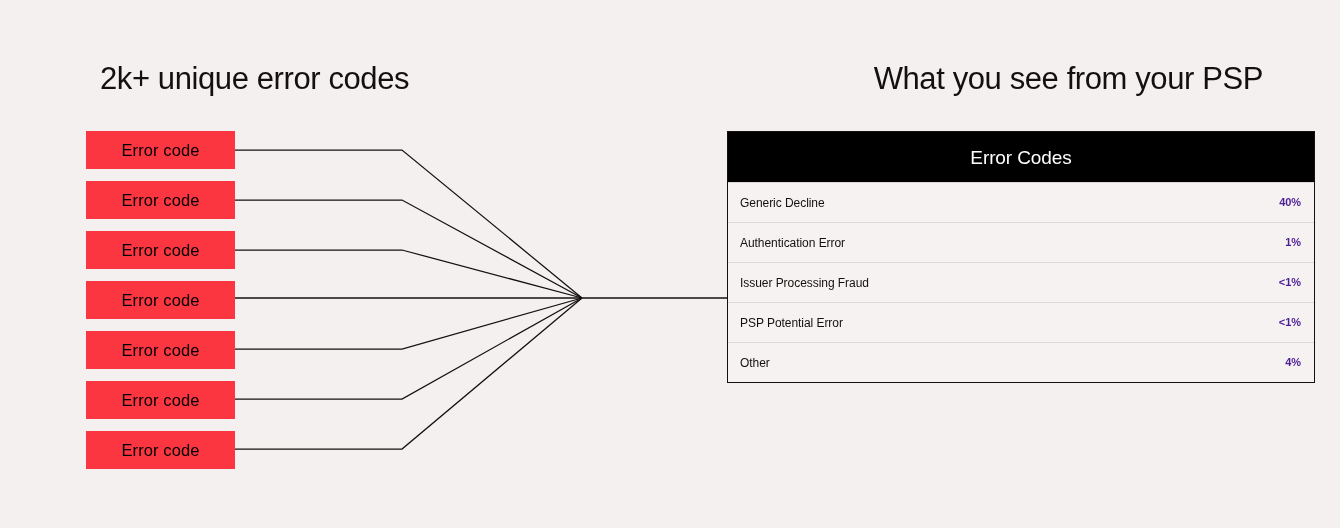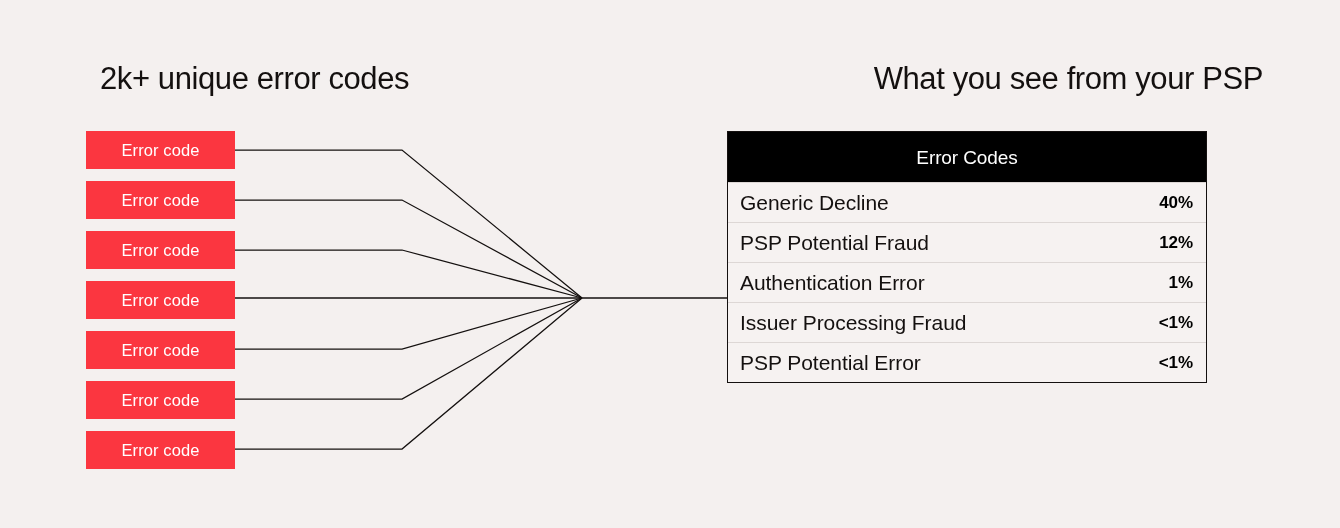--- a/index.html
+++ b/index.html
@@ -45,21 +45,21 @@
     position: absolute;
     left: 0;
     width: 149px;
     height: 38px;
     background: #fb3640;
     display: flex;
     align-items: center;
     justify-content: center;
   }
   .chip-label {
-    color: #ffffff;
+    color: #000000;
     font-size: 16.5px;
     font-weight: 400;
     letter-spacing: 0.1px;
     line-height: 1;
     white-space: nowrap;
   }
 
   
   #connectors {
     position: absolute;
@@ -77,21 +77,21 @@
   }
   #connectors path.trunk {
     stroke-width: 1.6;
   }
 
   
   #psp-table {
     position: absolute;
     left: 727px;
     top: 131px;
-    width: 480px;
+    width: 588px;
     border: 1px solid #14100f;
     box-sizing: border-box;
     background: #f6f2f1;
   }
   #psp-table-header {
     height: 50px;
     background: #000000;
     display: flex;
     align-items: center;
     justify-content: center;
@@ -108,31 +108,31 @@
     height: 40px;
     display: flex;
     align-items: center;
     justify-content: space-between;
     padding: 0 13px 0 12px;
     box-sizing: border-box;
     border-top: 1px solid #ddd7d5;
   }
   .trow:first-of-type { border-top: none; }
   .trow .label {
-    font-size: 21px;
+    font-size: 12px;
     font-weight: 400;
     color: #14100f;
     letter-spacing: -0.05px;
     line-height: 1;
     white-space: nowrap;
   }
   .trow .value {
-    font-size: 17px;
+    font-size: 11px;
     font-weight: 700;
-    color: #000000;
+    color: #4c1d95;
     letter-spacing: -0.05px;
     line-height: 1;
     white-space: nowrap;
   }
 </style>
 </head>
 <body>
 
 <div id="stage">
 
@@ -178,30 +178,30 @@
   <div id="psp-table">
     <div id="psp-table-header">
       <span class="th">Error Codes</span>
     </div>
 
     <div class="trow">
       <span class="label">Generic Decline</span>
       <span class="value">40%</span>
     </div>
     <div class="trow">
-      <span class="label">PSP Potential Fraud</span>
-      <span class="value">12%</span>
-    </div>
-    <div class="trow">
       <span class="label">Authentication Error</span>
       <span class="value">1%</span>
     </div>
     <div class="trow">
       <span class="label">Issuer Processing Fraud</span>
       <span class="value">&lt;1%</span>
     </div>
     <div class="trow">
       <span class="label">PSP Potential Error</span>
       <span class="value">&lt;1%</span>
     </div>
+    <div class="trow">
+      <span class="label">Other</span>
+      <span class="value">4%</span>
+    </div>
   </div>
 
 </div>
 
 </body></html>

